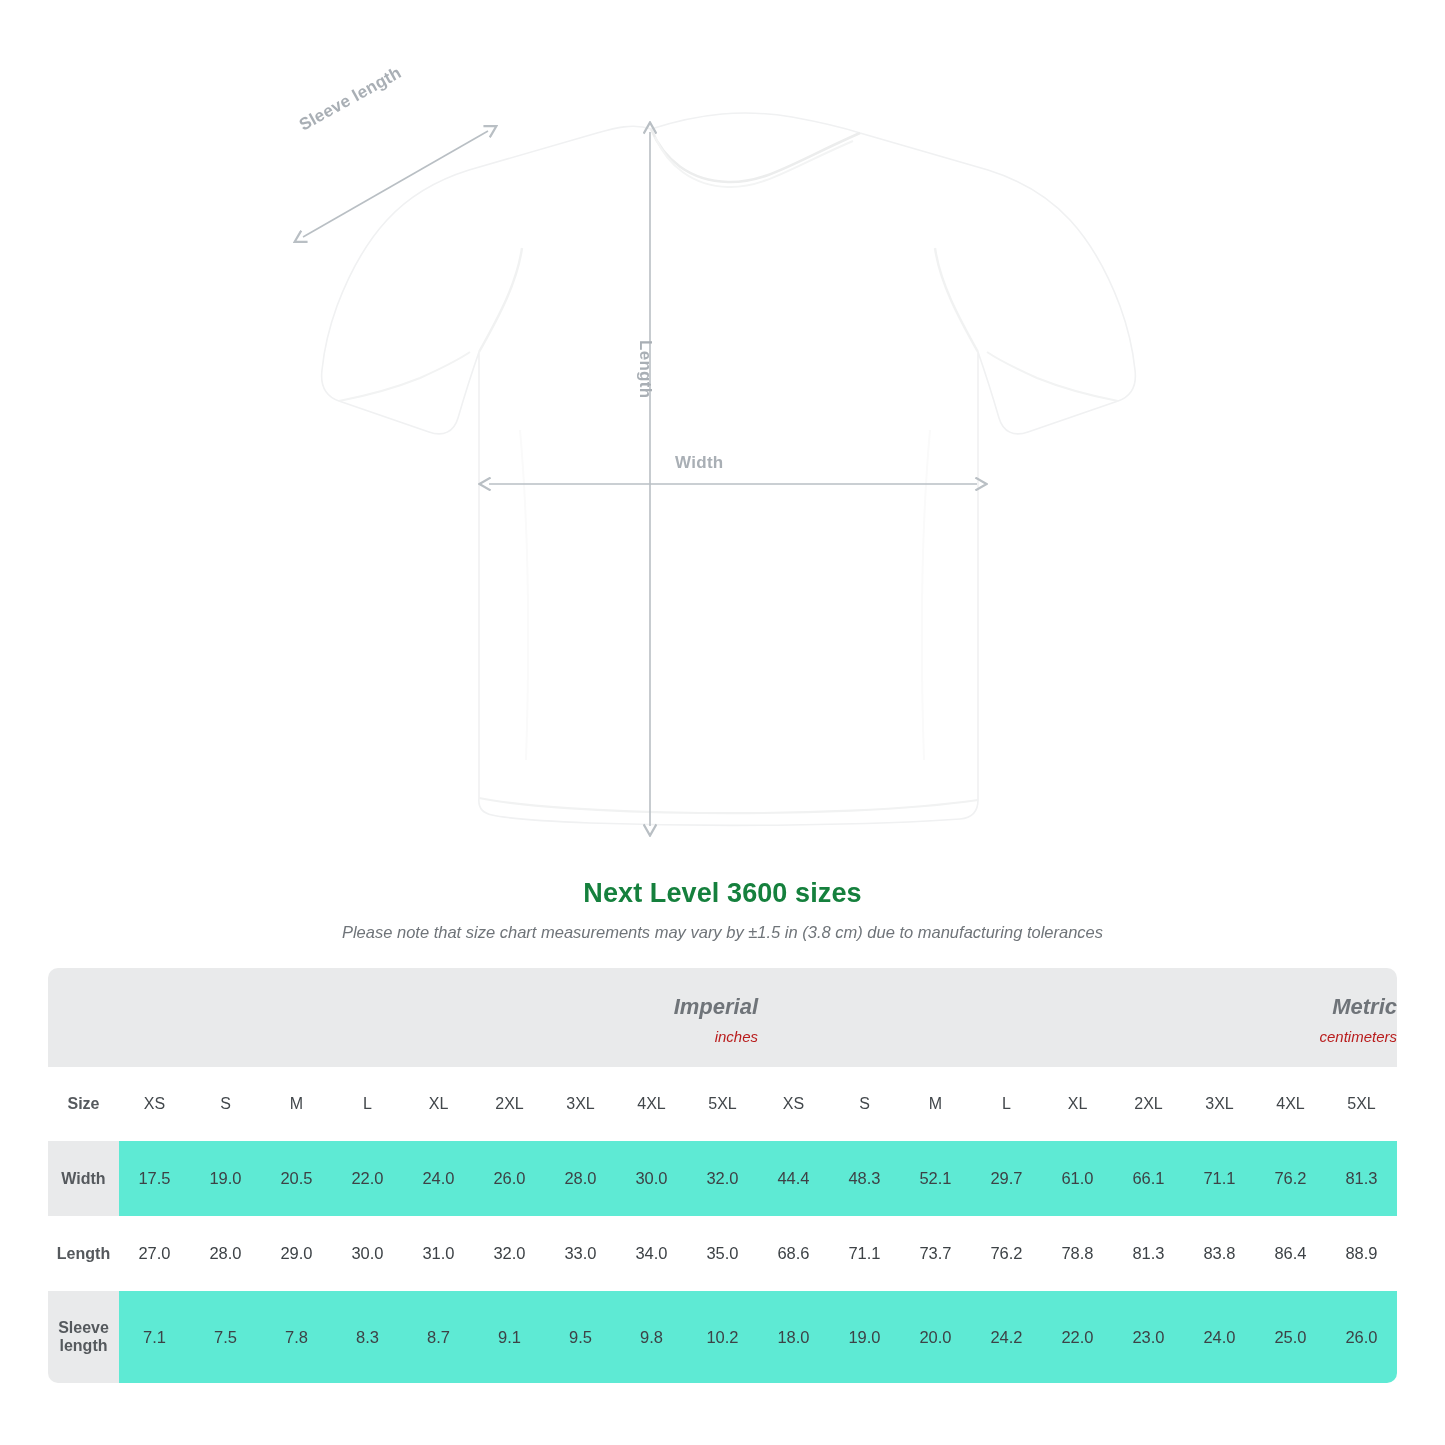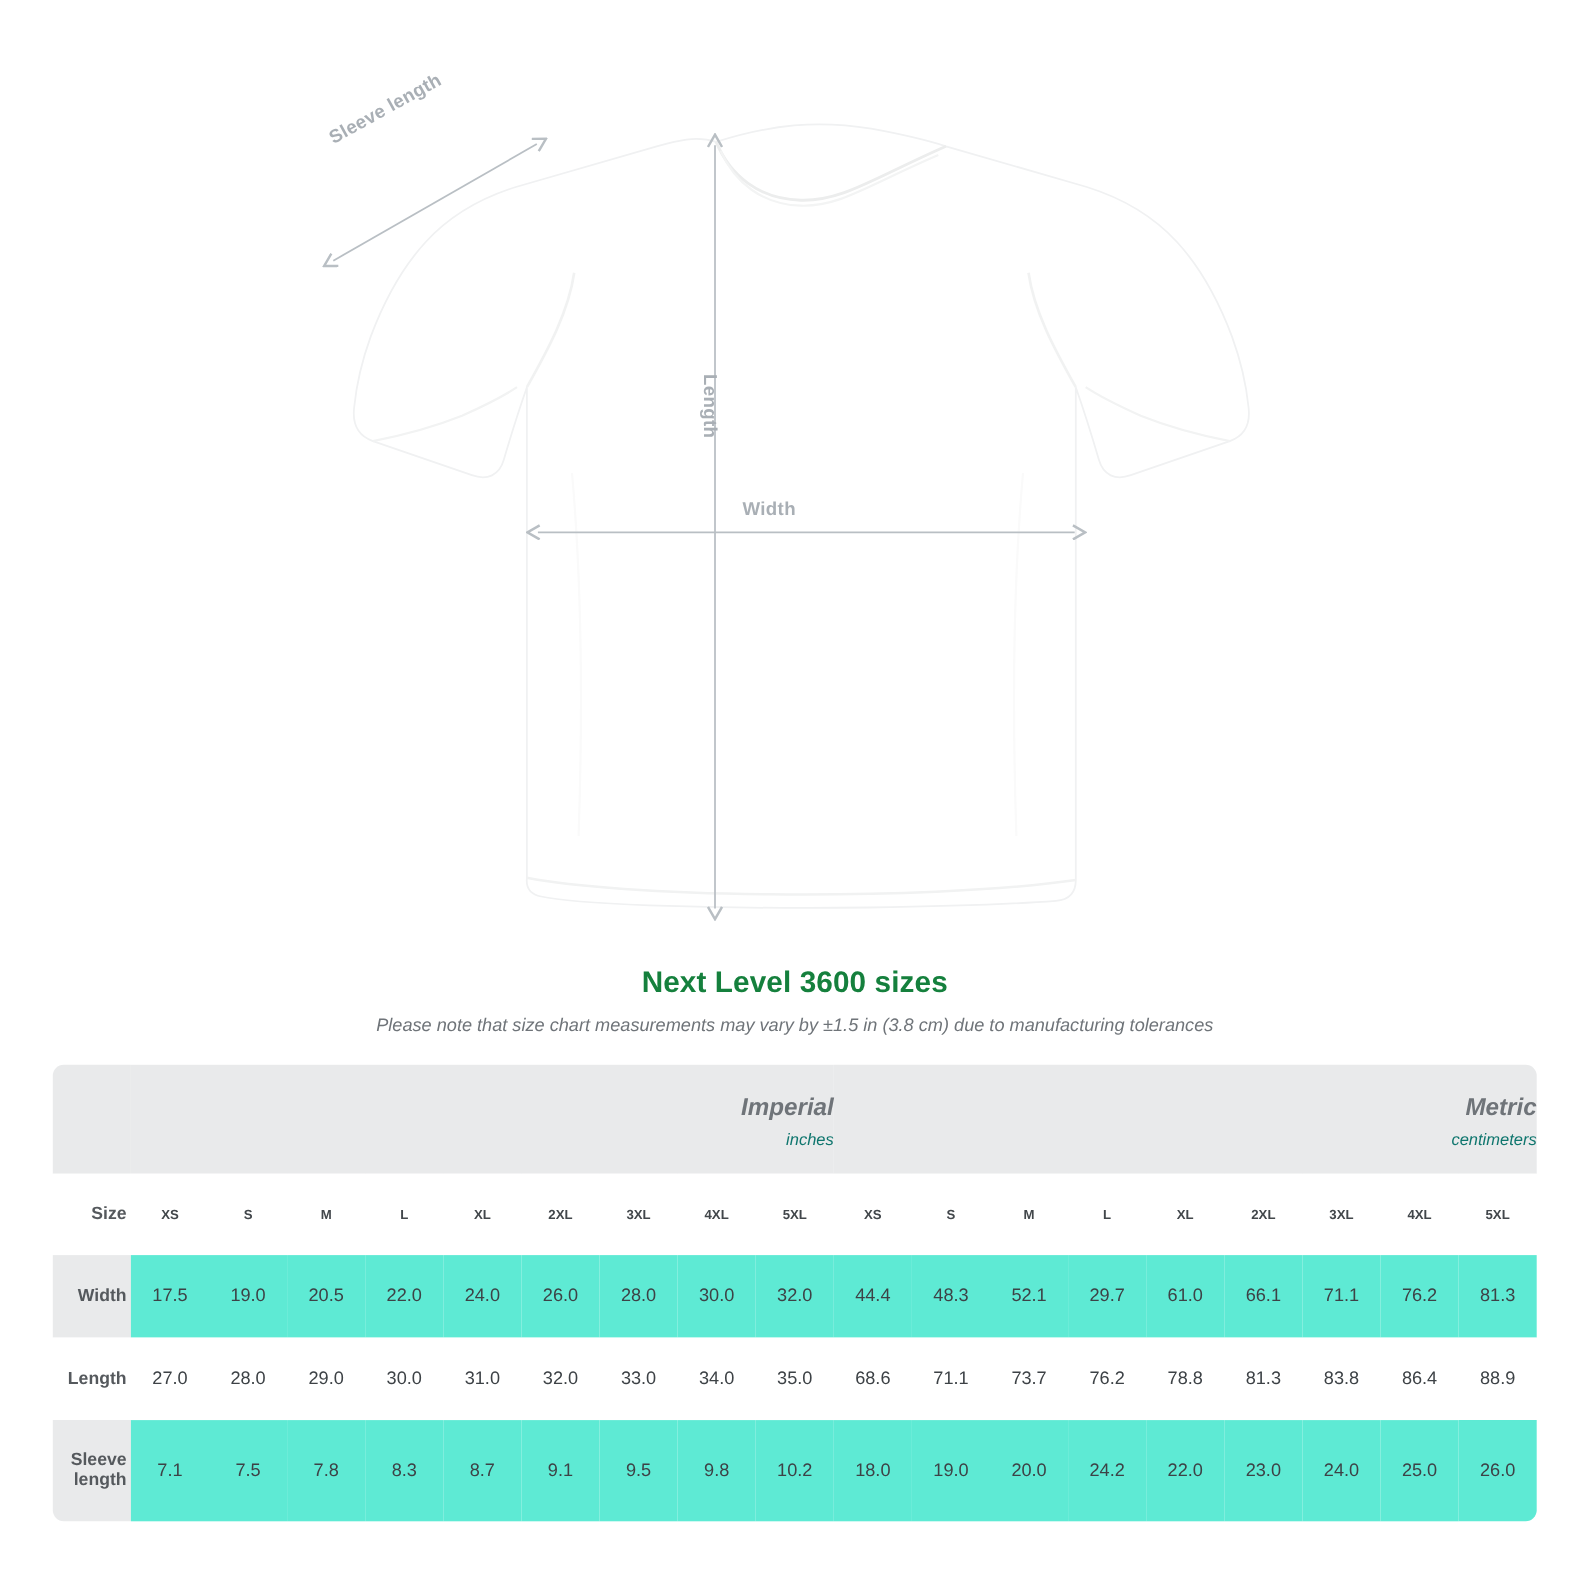--- a/index.html
+++ b/index.html
@@ -106,47 +106,47 @@
   .unit-head .unit-name {
     font-size: 22px;
     font-weight: bold;
     font-style: italic;
     color: #6f7479;
   }
   .unit-head .unit-sub {
     margin-top: 8px;
     font-size: 15px;
     font-style: italic;
-    color: #0f766e;
+    color: #b91c1c;
   }
   .row-head {
     background: #ffffff;
     font-weight: bold;
     font-size: 16px;
     color: #55595d;
-    text-align: right;
+    text-align: center;
     padding: 28px 4px;
     width: 172px;
   }
   .row-head.shaded {
     background: #e9eaeb;
   }
   tr.zebra .cell {
     background: #5eead4;
   }
   .cell {
     text-align: center;
     font-size: 16.5px;
     color: #3d4246;
     padding: 28px 2px;
     background: #ffffff;
   }
   .cell.hdr {
-    font-weight: bold;
-    font-size: 12px;
+    font-weight: normal;
+    font-size: 16px;
     color: #42474b;
   }
   tr.hdr-row .cell {
     background: #ffffff;
   }
   tr.hdr-row .row-head {
     background: #ffffff;
   }
 </style>
 </head>

